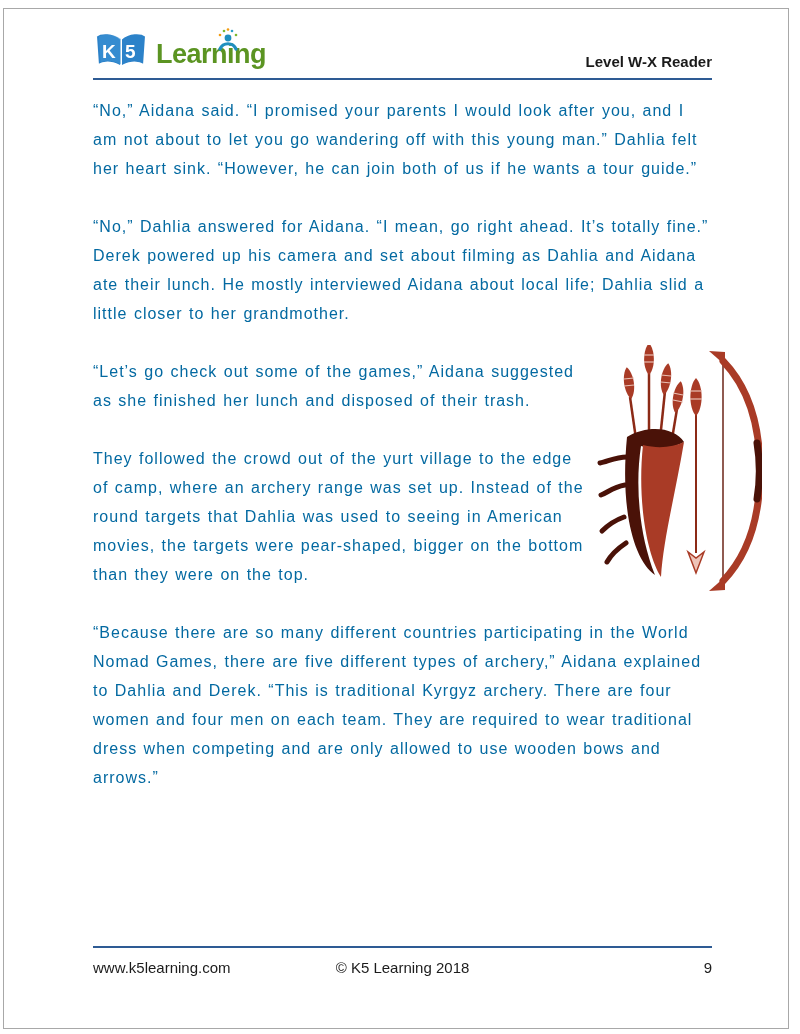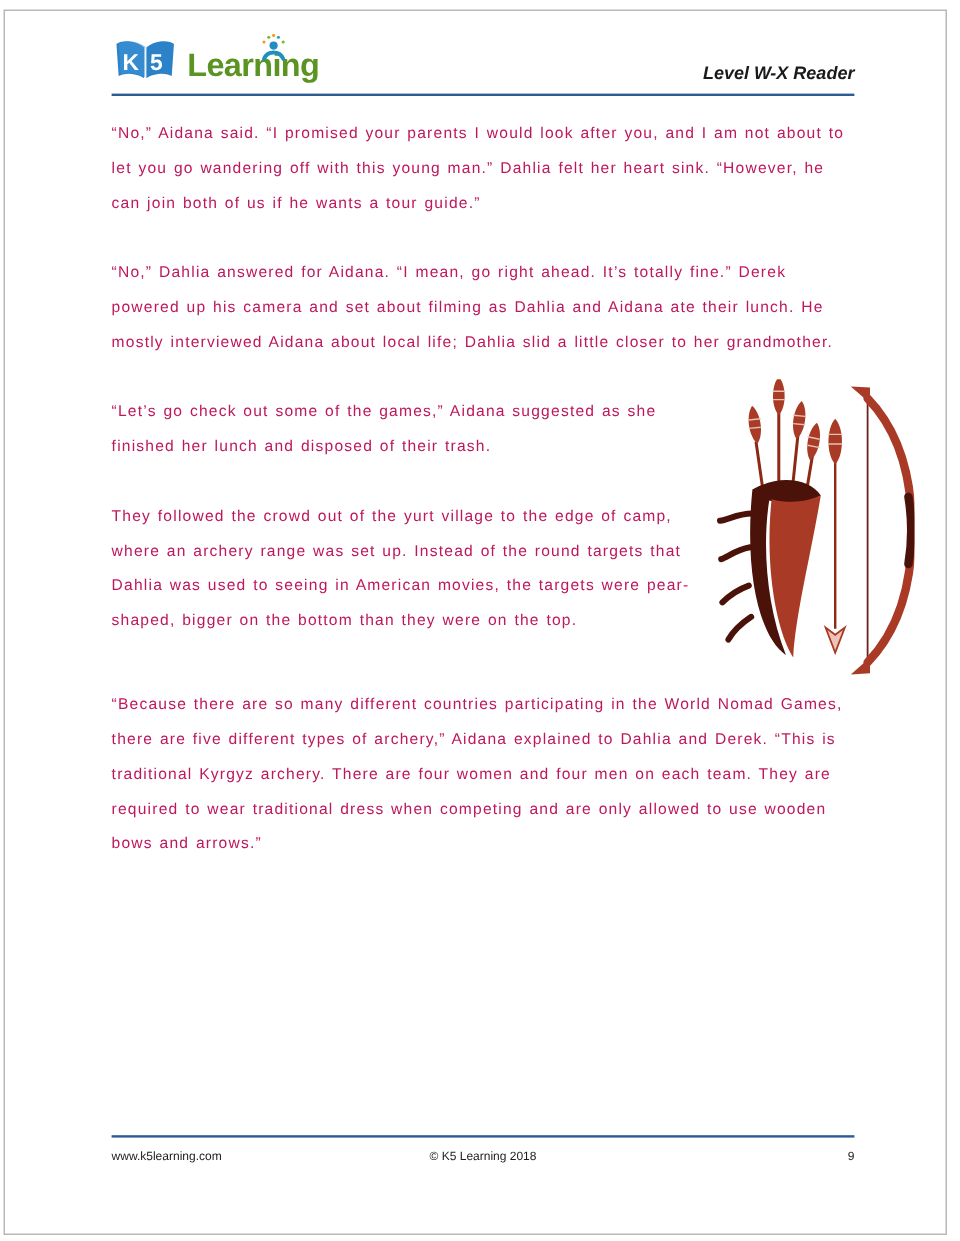--- a/index.html
+++ b/index.html
@@ -36,50 +36,49 @@
     letter-spacing: -0.5px;
     color: #5b9422;
     margin-left: 7px;
     line-height: 1;
     padding-top: 6px;
   }
   .logo-person { position: absolute; left: 124px; top: -2px; }
   .level-label {
     font-size: 15px;
     font-weight: 700;
-    font-style: italic;
     color: #1a1a1a;
     padding-bottom: 3px;
   }
   .rule { height: 2px; background: #2e5b94; margin-top: 5px; }
   
   .main { margin-top: 16px; }
   .main p {
     margin: 0 0 29px 0;
-    font-size: 13px;
+    font-size: 16px;
     line-height: 29px;
     letter-spacing: 1px;
     word-spacing: 1px;
-    color: #be185d;
+    color: #0369a1;
   }
   .main p.clear { clear: both; }
   .illustration {
     float: right;
     width: 165px; height: 252px;
     margin: -12px -50px 4px 10px;
   }
   
   .footer { position: absolute; left: 89px; right: 76px; top: 937px; }
   .footer-rule { height: 2px; background: #2e5b94; }
   .footer-row {
     display: flex;
     justify-content: space-between;
     align-items: baseline;
     margin-top: 11px;
-    font-size: 10px;
+    font-size: 15px;
     color: #1c1c1c;
     gap: 16px;
   }
   .footer-center { position: absolute; left: 0; right: 0; text-align: center; }
   .footer-row { position: relative; }
 </style>
 </head>
 <body>
 
 <div class="page">

